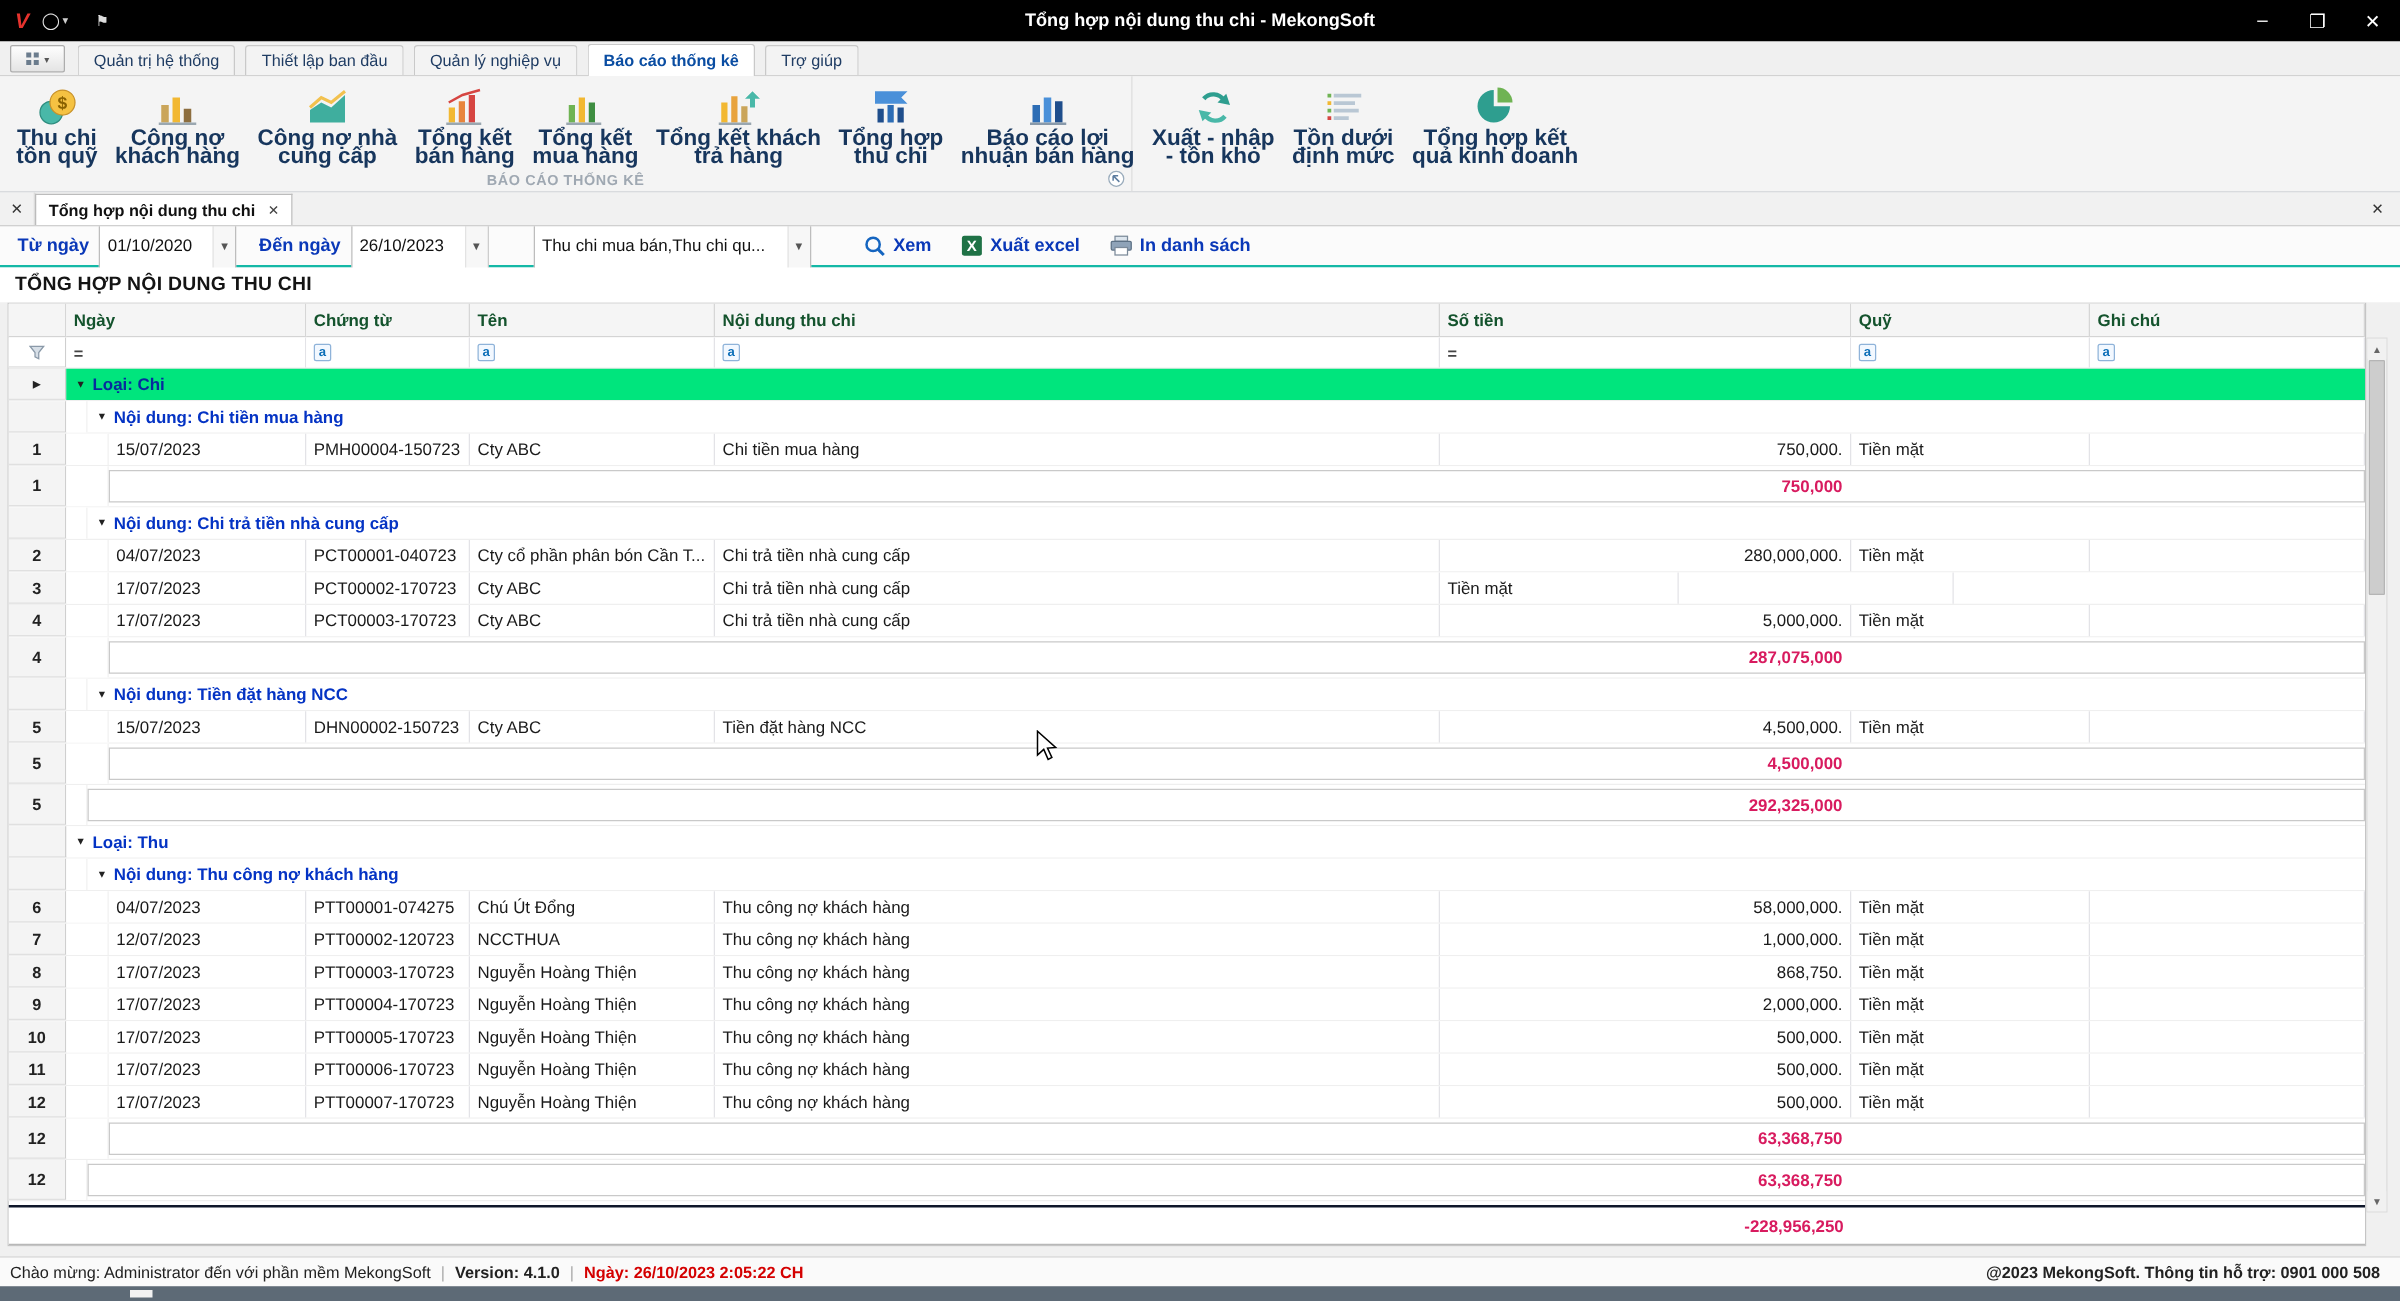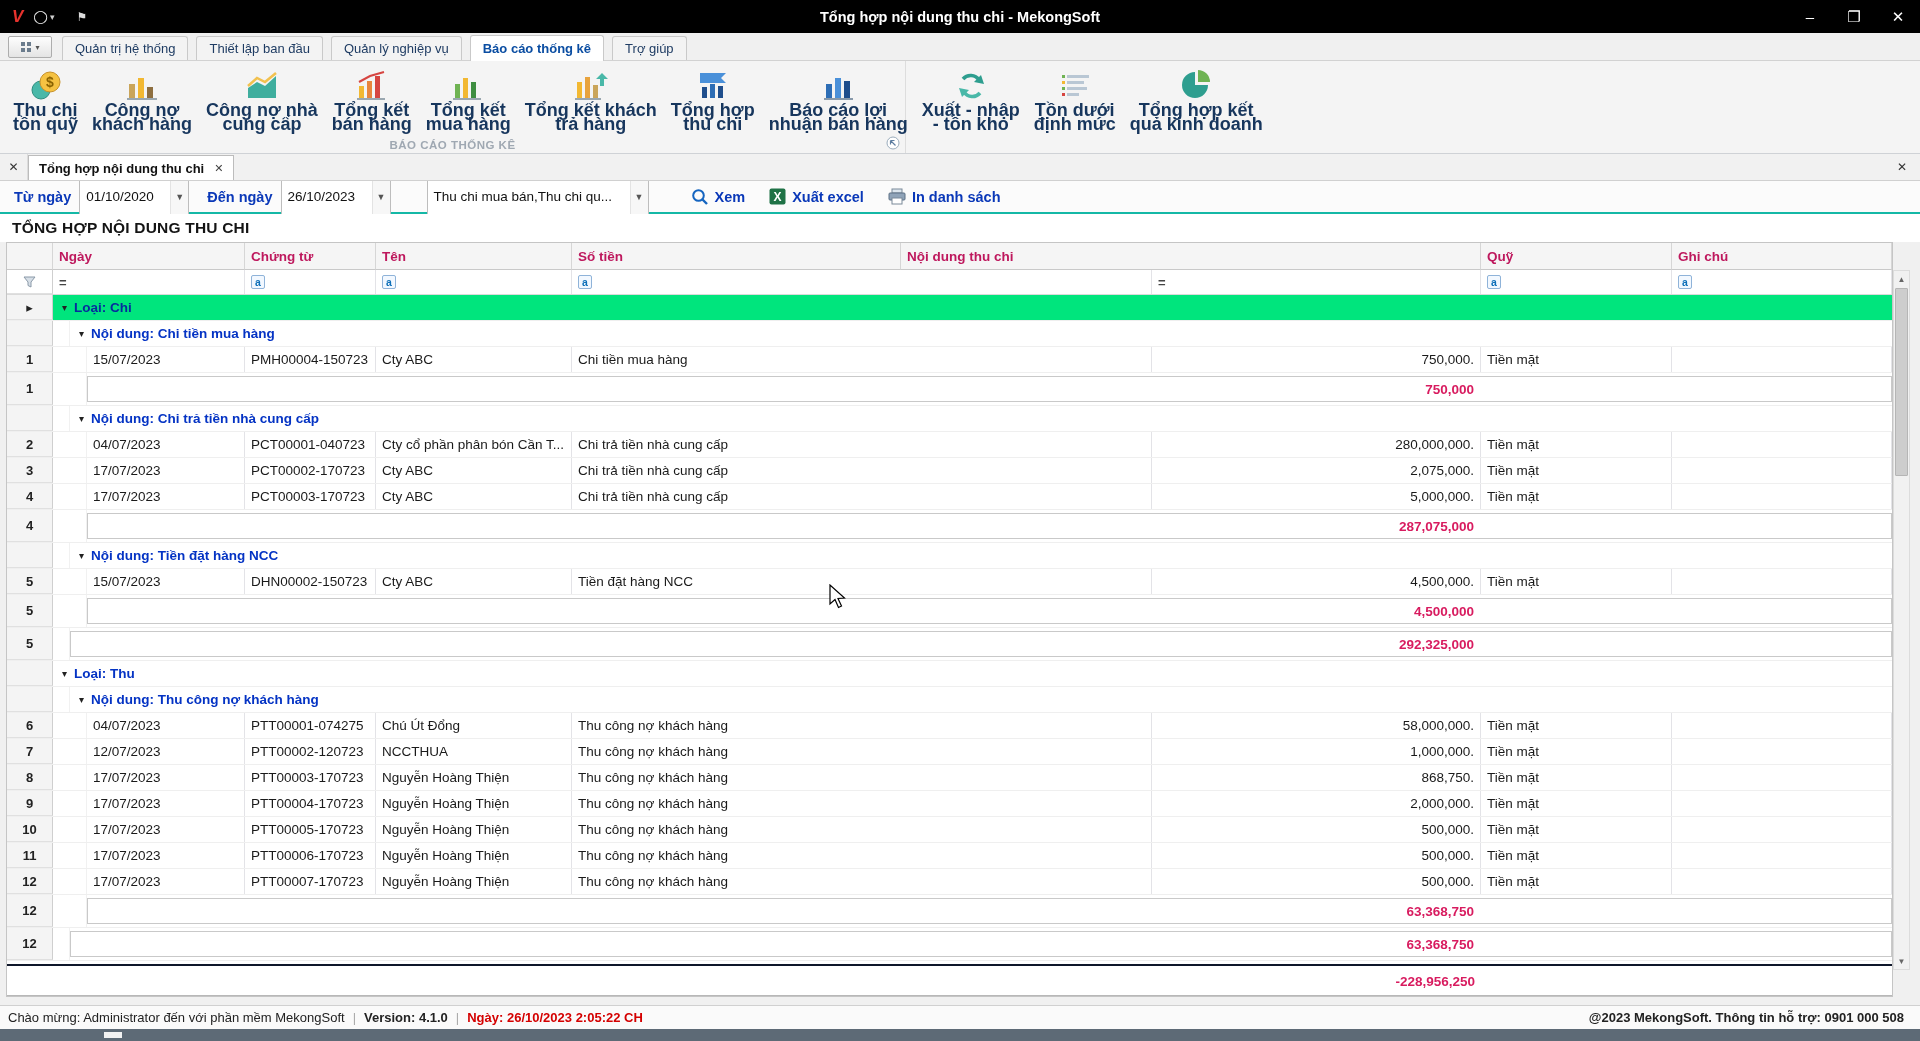--- a/index.html
+++ b/index.html
@@ -60,21 +60,21 @@
 
   
   .gridwrap { flex:1; background:#f0f0f0; position:relative; overflow:hidden; }
   .grid { position:absolute; left:6px; top:0; width:1887px; border:1px solid #c5c5c5; background:#fff; }
   .g-row { display:flex; background:#fff; position:relative; }
   .g-cell { border-right:1px solid #e3e3e7; padding:0 6px; font-size:13.5px; color:#1a1a1a;
     display:flex; align-items:center; overflow:hidden; white-space:nowrap; flex:none; }
   .g-rowhdr { width:46px; background:#f4f4f4; border-right:1px solid #cfcfcf; border-bottom:1px solid #e0e0e0;
     justify-content:center; font-weight:bold; font-size:13px; color:#222; flex:none; padding:0 2px; }
   .g-header { height:27px; }
-  .g-header .g-cell { background:#f5f5f5; font-weight:bold; border-right:1px solid #d6d6d6; border-bottom:1px solid #c9c9c9; color:#be185d; }
+  .g-header .g-cell { background:#f5f5f5; font-weight:bold; border-right:1px solid #d6d6d6; border-bottom:1px solid #c9c9c9; color:#14532d; }
   .g-header .g-rowhdr { background:#f5f5f5; border-bottom:1px solid #c9c9c9; }
   .g-filter { height:25px; border-bottom:1px solid #dadada; }
   .g-filter .g-cell { background:#fff; }
   .fop-eq { font-size:13px; font-weight:bold; color:#444; }
   .fop-a { width:14px; height:14px; border:1px solid #8fb3d9; background:#f2f8ff; color:#0d6fb8;
     font-size:10.5px; font-weight:bold; display:flex; align-items:center; justify-content:center; border-radius:2px; }
   .g-data { height:26px; border-bottom:1px solid #efefef; }
   .g-data .num { justify-content:flex-end; }
   .g-ind { border-right:1px solid #f1f1f1; flex:none; background:#fff; }
   .g-group { height:26px; border-bottom:1px solid #efefef; }
@@ -328,22 +328,22 @@
 
   <div class="report-title">TỔNG HỢP NỘI DUNG THU CHI</div>
 
   <div class="gridwrap">
     <div class="grid" id="grid">
         <div class="g-row g-header">
           <div class="g-cell g-rowhdr"></div>
           <div class="g-cell" style="width: 192px;">Ngày</div>
           <div class="g-cell" style="width: 131px;">Chứng từ</div>
           <div class="g-cell" style="width: 196px;">Tên</div>
+          <div class="g-cell" style="width: 580px;">Nội dung thu chi</div>
           <div class="g-cell" style="width: 329px;">Số tiền</div>
-          <div class="g-cell" style="width: 580px;">Nội dung thu chi</div>
           <div class="g-cell" style="width: 191px;">Quỹ</div>
           <div class="g-cell" style="width: 220px;">Ghi chú</div>
         </div>
         <div class="g-row g-filter">
           <div class="g-cell g-rowhdr">
             <svg width="13" height="12">
               <path d="M1,1 H12 L8,6 V11 L5,9.5 V6 Z" fill="#d7dfe7" stroke="#8a99a8"></path>
             </svg>
           </div>
           <div class="g-cell" style="width: 192px;">
@@ -420,21 +420,20 @@
           <div class="g-cell" style="width: 191px;">Tiền mặt</div>
           <div class="g-cell" style="width: 220px;"></div>
         </div>
         <div class="g-row g-data">
           <div class="g-cell g-rowhdr">3</div>
           <div class="g-ind" style="width: 34px;"></div>
           <div class="g-cell" style="width: 158px;">17/07/2023</div>
           <div class="g-cell" style="width: 131px;">PCT00002-170723</div>
           <div class="g-cell" style="width: 196px;">Cty ABC</div>
           <div class="g-cell" style="width: 580px;">Chi trả tiền nhà cung cấp</div>
-          <div class="g-cell num" style="width: 329px;">2,075,000.</div>
           <div class="g-cell" style="width: 191px;">Tiền mặt</div>
           <div class="g-cell" style="width: 220px;"></div>
         </div>
         <div class="g-row g-data">
           <div class="g-cell g-rowhdr">4</div>
           <div class="g-ind" style="width: 34px;"></div>
           <div class="g-cell" style="width: 158px;">17/07/2023</div>
           <div class="g-cell" style="width: 131px;">PCT00003-170723</div>
           <div class="g-cell" style="width: 196px;">Cty ABC</div>
           <div class="g-cell" style="width: 580px;">Chi trả tiền nhà cung cấp</div>

